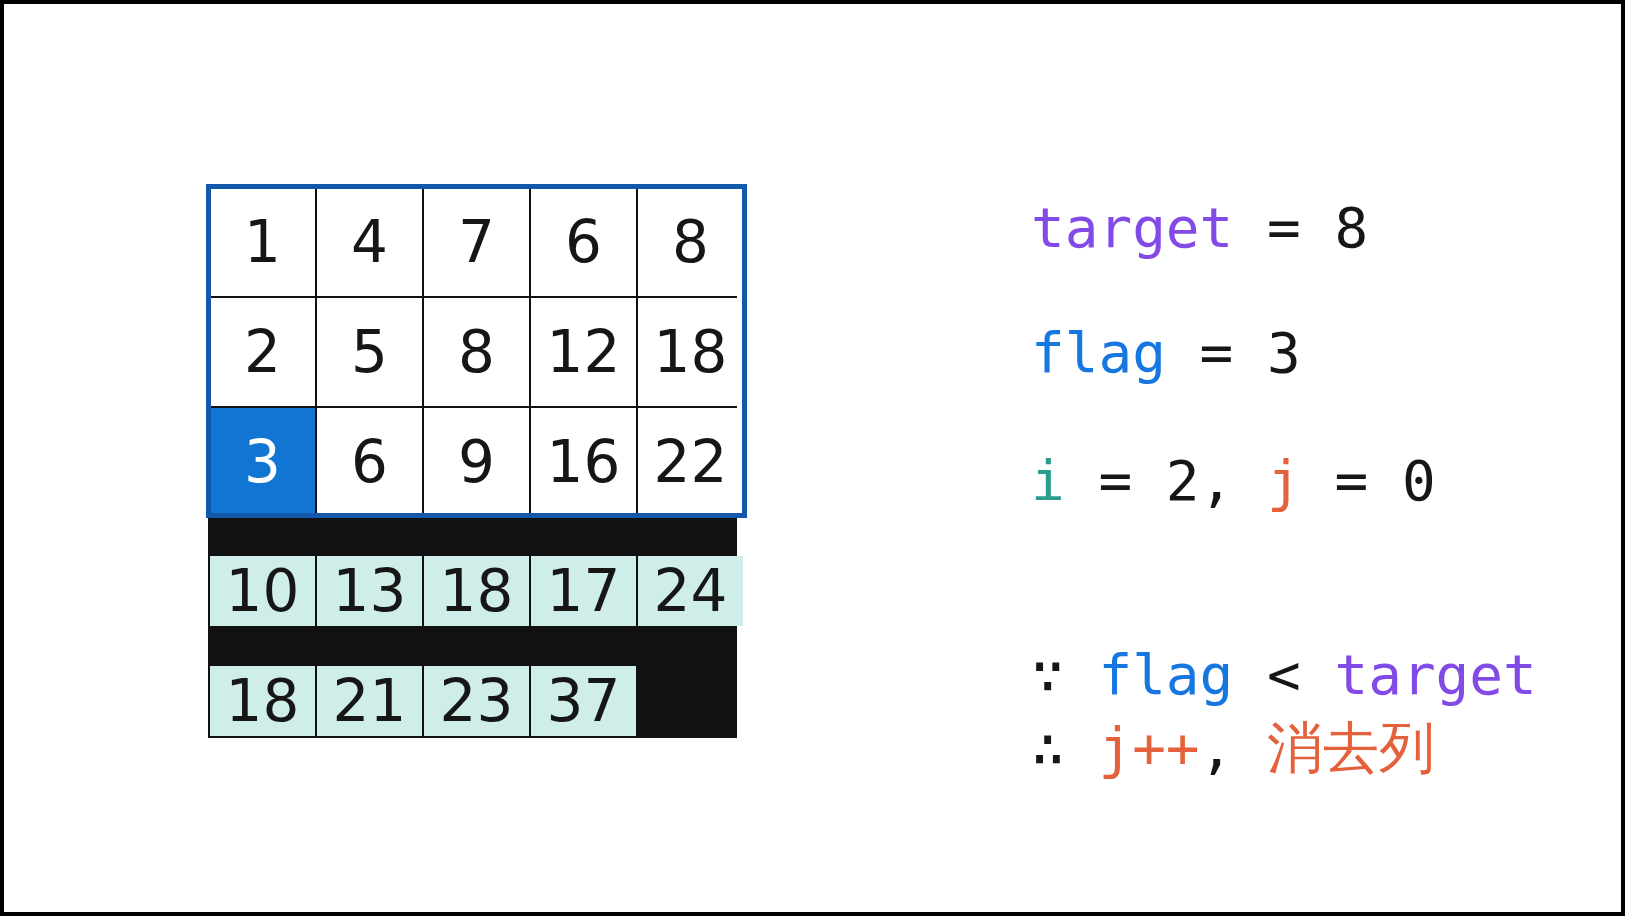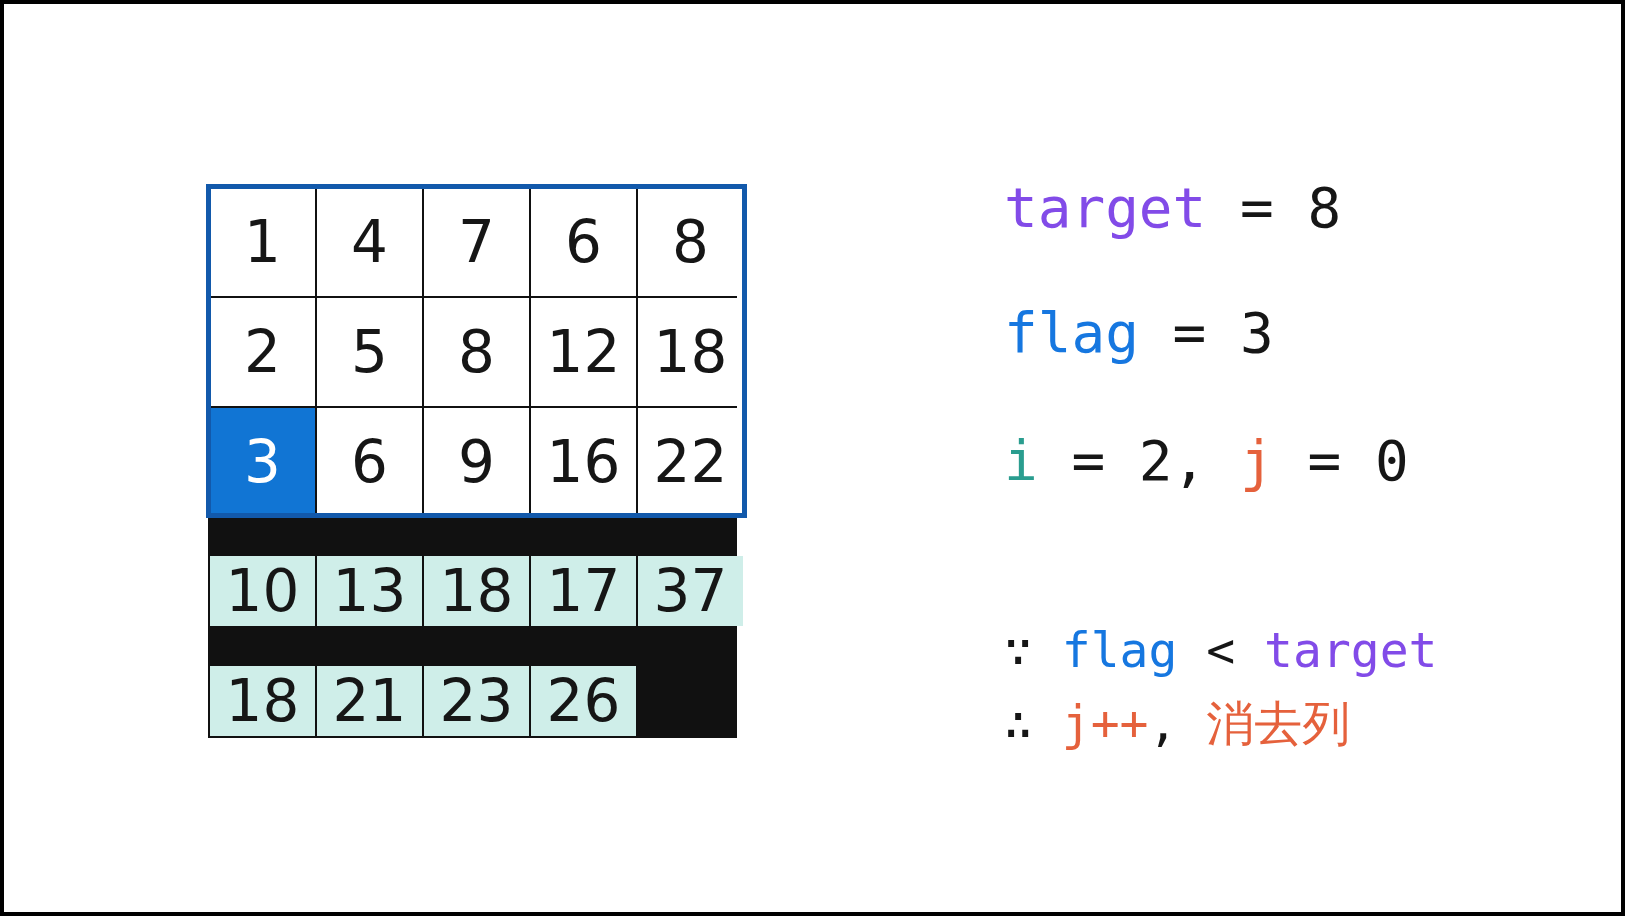--- a/index.html
+++ b/index.html
@@ -46,27 +46,28 @@
   .active-region-border{
     position:absolute;left:202px;top:180px;
     width:541px;height:334px;
     box-sizing:border-box;
     border:5px solid var(--active-border-blue);
     pointer-events:none;
   }
   
   .panel-line{
     position:absolute;
-    left:1000px;
+    left:1027px;
     white-space:pre;
     font-family:"DejaVu Sans Mono","DejaVu Sans", monospace;
     color:#161616;
+    margin-top:20px;
   }
   .line-main{font-size:56px;line-height:1.15;}
-  .line-small{font-size:48px;line-height:1.15;}
+  .line-small{font-size:56px;line-height:1.15;}
   .t-target{top:172px;}
   .t-flag{top:297px;text-align:center;}
   .t-ij{top:425px;}
   .t-because{top:619px;}
   .t-therefore{top:692px;}
   .c-purple{color:var(--purple);}
   .c-blue{color:var(--blue);}
   .c-teal{color:var(--teal);}
   .c-orange{color:var(--orange);}
   .cjk{font-family:"DejaVu Sans", sans-serif;}
@@ -89,25 +90,25 @@
       <div class="cell">18</div>
       <div class="cell highlight">3</div>
       <div class="cell">6</div>
       <div class="cell">9</div>
       <div class="cell">16</div>
       <div class="cell">22</div>
       <div class="cell shaded">10</div>
       <div class="cell shaded">13</div>
       <div class="cell shaded">18</div>
       <div class="cell shaded">17</div>
-      <div class="cell shaded">37</div>
+      <div class="cell shaded">24</div>
       <div class="cell shaded">18</div>
       <div class="cell shaded">21</div>
       <div class="cell shaded">23</div>
-      <div class="cell shaded">26</div>
+      <div class="cell shaded">37</div>
     </div>
   <div class="active-region-border"></div>
 
   <div class="panel-line line-main t-target"><span class="c-purple">target</span><span> = 8</span></div>
 
   <div class="panel-line line-main t-flag"><span class="c-blue">flag</span><span> = 3</span></div>
 
   <div class="panel-line line-main t-ij"><span class="c-teal">i</span><span> = 2, </span><span class="c-orange">j</span><span> = 0</span></div>
 
   <div class="panel-line line-small t-because"><span>∵ </span><span class="c-blue">flag</span><span> &lt; </span><span class="c-purple">target</span></div>

